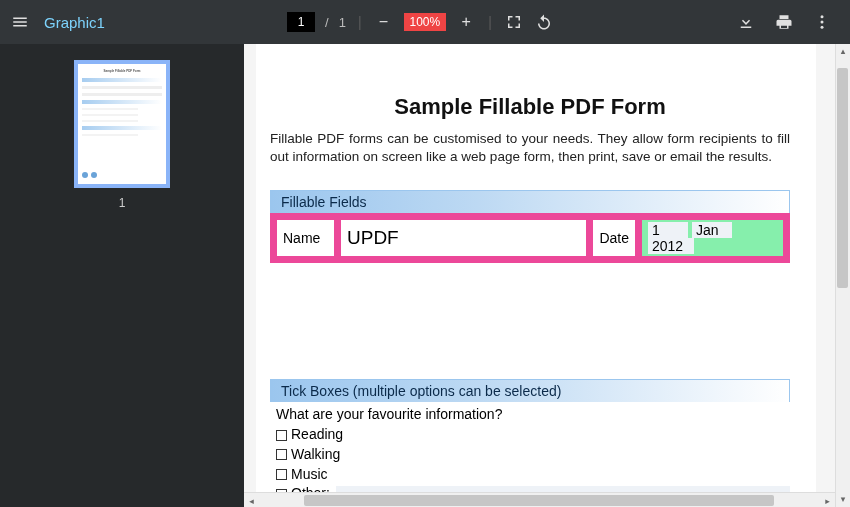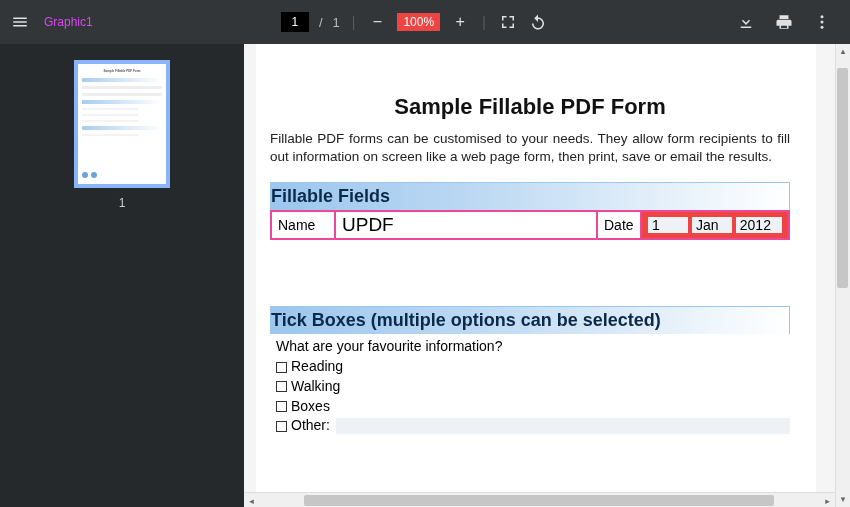--- a/index.html
+++ b/index.html
@@ -10,21 +10,21 @@
   .toolbar {
     background: #323639; color: #fff; height: 44px;
     display: flex; align-items: center; padding: 0 10px; font-size: 13px;
   }
   .tb-left, .tb-center, .tb-right { display: flex; align-items: center; }
   .tb-left { flex: 0 0 auto; gap: 14px; }
   .tb-center { flex: 1 1 auto; justify-content: center; gap: 10px; }
   .tb-right { flex: 0 0 auto; gap: 18px; padding-right: 8px; }
   .icon-btn { width: 20px; height: 20px; display: inline-flex; align-items: center; justify-content: center; cursor: pointer; }
   .icon-btn svg { fill: #e0e0e0; }
-  .doc-name { color: #d946ef; font-size: 12px; }
+  .doc-name { color: #7dd3fc; font-size: 15px; }
   .page-cur {
     background: #000; color: #fff; width: 28px; height: 20px; text-align: center;
     border: none; font-size: 12px; padding: 2px 0;
   }
   .page-sep, .page-total { color: #bbb; font-size: 13px; }
   .divider { color: #5a5a5a; font-size: 14px; padding: 0 2px; }
   .zoom-val {
     background: #ef4444; color: #fff; padding: 2px 6px; font-size: 12px;
   }
   .tool-glyph { color: #e0e0e0; font-size: 16px; line-height: 1; }
@@ -51,39 +51,39 @@
   .doc-wrap { flex: 1; position: relative; background: #fff; }
   .doc-scroll {
     position: absolute; inset: 0; overflow: hidden; background: #f5f5f5;
   }
   .page {
     margin-left: 12px; margin-top: 0; width: 560px; background: #fff;
     padding: 50px 26px 40px 14px; min-height: 100%;
   }
 
   .doc-title { text-align: center; font-size: 22px; font-weight: bold; color: #111; margin-bottom: 10px; }
-  .doc-intro { font-size: 13.5px; color: #222; text-align: justify; line-height: 1.35; margin-bottom: 16px; }
+  .doc-intro { font-size: 13.5px; color: #222; text-align: justify; line-height: 1.35; margin-bottom: 24px; }
 
   .section-hdr {
     background: linear-gradient(to right, #9bc6ee 0%, #bdd9f3 40%, #ffffff 100%);
-    color: #0b2a4a; font-weight: bold; font-size: 18px; padding: 3px 0;
+    color: #0b2a4a; font-weight: normal; font-size: 14px; padding: 3px 10px;
     border: 1px solid #9bc6ee; border-bottom: none;
   }
   table.fields { width: 100%; border-collapse: collapse; font-size: 14px; }
-  table.fields td { border: 2px solid #ec4899; padding: 2px 6px; background: #fff; }
+  table.fields td { border: 7px solid #ec4899; padding: 2px 6px; background: #fff; }
   table.fields td.lbl { width: 64px; }
   table.fields td.date-lbl { width: 44px; }
   table.fields input.cell {
     width: 100%; border: none; background: #fff; font-size: 19px; font-family: inherit; outline: none;
   }
   .date-part { background: #eef2f7; display: inline-block; width: 40px; text-align: left; padding: 0 4px; }
   .date-year { width: 46px; }
   td.addr-val { background: #edf1f6; height: 20px; }
 
-  .tick-section { margin-top: 66px; }
+  .tick-section { margin-top: 116px; }
   .tick-q { font-size: 14px; margin: 4px 0 3px 6px; }
   .tick-item { font-size: 14px; margin-left: 6px; line-height: 1.4; display: flex; align-items: center; gap: 4px; }
   .tick-item .box {
     width: 11px; height: 11px; border: 1.4px solid #333; display: inline-block; flex-shrink: 0;
   }
   .other-input {
     flex: 1; background: #eef2f7; border: none; height: 16px; margin-left: 2px;
   }
 
   
@@ -181,21 +181,21 @@
 
         <div class="section-hdr">Fillable Fields</div>
         <table class="fields">
           <tbody>
               <tr>
             <td class="lbl">Name</td>
             <td>
               <input class="cell" value="UPDF" style="">
             </td>
             <td class="date-lbl">Date</td>
-            <td style="width:148px;background:#ef4444;">
+            <td style="width:148px;background:#86efac;">
               <span class="date-part">1</span>
               <span class="date-part">Jan</span>
               <span class="date-part date-year">2012</span>
             </td>
           </tr>
         </tbody>
           </table>
 
         <div class="tick-section">
           <div class="section-hdr">Tick Boxes (multiple options can be selected)</div>
@@ -203,21 +203,21 @@
           <div class="tick-item">
             <span class="box"></span>
             <span>Reading</span>
           </div>
           <div class="tick-item">
             <span class="box"></span>
             <span>Walking</span>
           </div>
           <div class="tick-item">
             <span class="box"></span>
-            <span>Boxes</span>
+            <span>Music</span>
           </div>
           <div class="tick-item">
             <span class="box"></span>
             <span>Other:</span>
             <input class="other-input" value="" style="">
           </div>
         </div>
 
       </div>
     </div>

